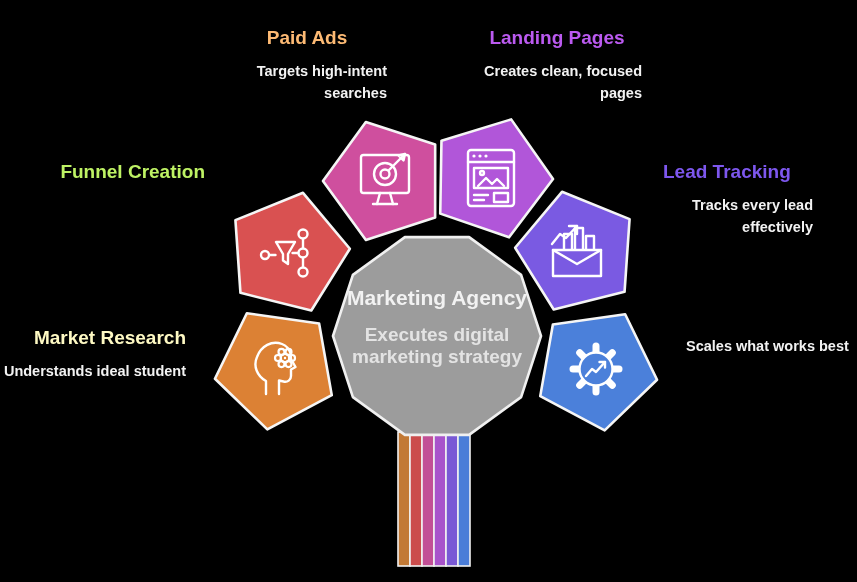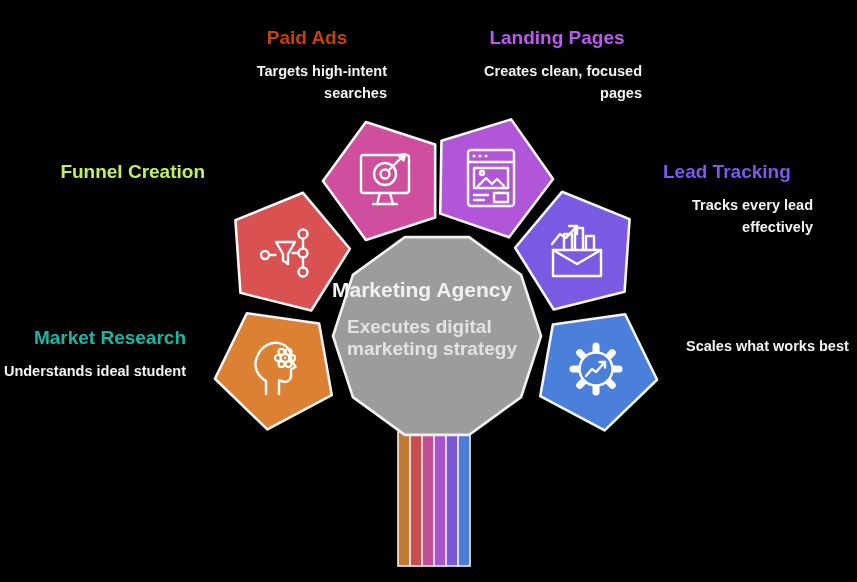--- a/index.html
+++ b/index.html
@@ -7,21 +7,21 @@
     position:relative;width:857px;height:582px;background:#000000;
     font-family:"Liberation Sans",sans-serif;overflow:hidden;
   }
   #diagram{position:absolute;left:0;top:0;}
   .pent{stroke:#f5f5f5;stroke-width:2.6;stroke-linejoin:round;}
   .stripe{stroke:#f0f0f0;stroke-width:1.6;}
   .icon{stroke:#ffffff;fill:none;stroke-width:2.4;stroke-linecap:round;stroke-linejoin:round;}
   .label{position:absolute;}
   .label h3{margin:0;font-size:19px;font-weight:700;line-height:24px;}
   .label p{margin:10px 0 0 0;color:#f2f2f2;font-size:14.5px;font-weight:700;line-height:22px;text-align:right;}
-  .center-txt{position:absolute;left:332px;top:276px;width:210px;text-align:left;}
+  .center-txt{position:absolute;left:332px;top:284px;width:210px;text-align:center;}
   .center-txt h2{margin:0;color:#f2f2f2;font-size:21px;font-weight:700;line-height:28px;}
   .center-txt p{margin:12px auto 0;color:#e3e3e3;font-size:19px;font-weight:700;line-height:22px;max-width:180px;}
   .lbl-paid{left:197px;top:26px;width:220px;text-align:center;}
   .lbl-paid p{max-width:160px;margin-left:auto;margin-right:auto;}
   .lbl-landing{left:447px;top:26px;width:220px;text-align:center;}
   .lbl-landing p{max-width:170px;margin-left:auto;margin-right:auto;}
   .lbl-funnel{left:13px;top:160px;width:192px;text-align:right;}
   .lbl-lead{left:663px;top:160px;width:150px;text-align:left;}
   .lbl-market{left:0px;top:326px;width:186px;text-align:right;}
   .lbl-market p{white-space:nowrap;}
@@ -126,40 +126,40 @@
       <line x1="42.5" y1="38" x2="48" y2="38"></line>
       <circle cx="53" cy="19" r="4.5"></circle>
       <circle cx="53" cy="38" r="4.5"></circle>
       <circle cx="53" cy="57" r="4.5"></circle>
       <line x1="53" y1="24" x2="53" y2="33"></line>
       <line x1="53" y1="43" x2="53" y2="52"></line>
     </g>
   </svg>
 
   <div class="label lbl-paid">
-    <h3 style="color: #c2410c;">Paid Ads</h3>
+    <h3 style="color: #fdba74;">Paid Ads</h3>
     <p>Targets high-intent searches</p>
   </div>
 
   <div class="label lbl-landing">
     <h3 style="color: rgb(187, 90, 240);">Landing Pages</h3>
     <p>Creates clean, focused pages</p>
   </div>
 
   <div class="label lbl-funnel">
     <h3 style="color: #bef264;">Funnel Creation</h3>
   </div>
 
   <div class="label lbl-lead">
     <h3 style="color: rgb(125, 87, 238);">Lead Tracking</h3>
     <p>Tracks every lead effectively</p>
   </div>
 
   <div class="label lbl-market">
-    <h3 style="color: #14b8a6;">Market Research</h3>
+    <h3 style="color: #fef9c3;">Market Research</h3>
     <p>Understands ideal student</p>
   </div>
 
   <div class="label lbl-perf">
     <p>Scales what works best</p>
   </div>
 
   <div class="center-txt">
     <h2>Marketing Agency</h2>
     <p>Executes digital marketing strategy</p>

